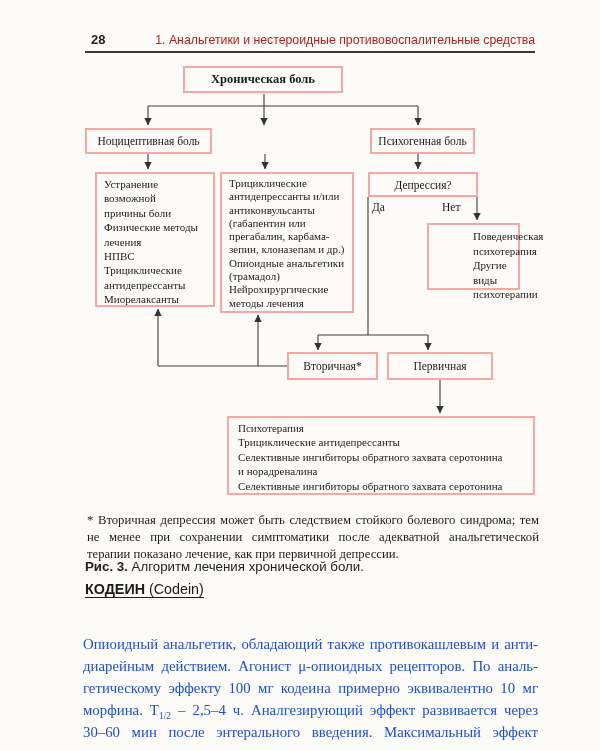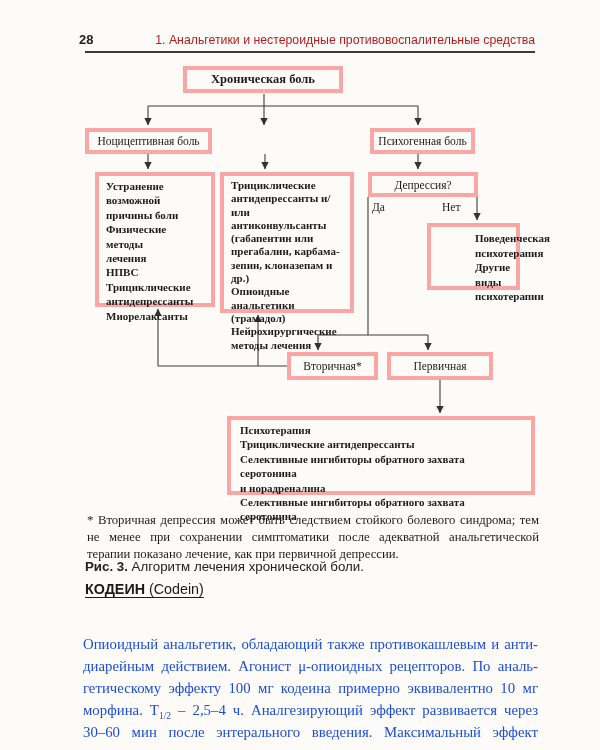--- a/index.html
+++ b/index.html
@@ -6,43 +6,43 @@
   .page{
     position:relative;
     width:600px;height:750px;
     background:#fcfbf7;
     font-family:"Liberation Serif",serif;
     color:#1e1e1e;
     overflow:hidden;
   }
   
   .pagenum{
-    position:absolute;left:79px;top:32px;
+    position:absolute;left:91px;top:32px;
     font-family:"Liberation Sans",sans-serif;
     font-weight:bold;font-size:13px;color:#222;
   }
   .running-title{
     position:absolute;left:120px;top:33px;width:415px;
     text-align:right;
     font-family:"Liberation Sans",sans-serif;
     font-size:12.3px;color:#b91c1c;
   }
   .header-rule{
     position:absolute;left:85px;top:51px;width:450px;height:1.5px;
     background:#3a3a3a;
   }
   
   .box{
     position:absolute;box-sizing:border-box;
-    border:4px solid #fca5a5;background:transparent;
+    border:2px solid #fca5a5;background:transparent;
     color:#1c1c1c;
   }
   .box.center{display:flex;align-items:center;justify-content:center;
     font-size:11.5px;text-align:center;}
-  .box.multi{white-space:pre-line;font-size:11px;padding:3px 7px;font-weight:bold;}
+  .box.multi{white-space:pre-line;font-size:11px;padding:3px 7px;}
   .bold{font-weight:bold;}
   .chart-label{position:absolute;font-size:11.5px;color:#1c1c1c;}
   svg.connectors{position:absolute;left:0;top:0;pointer-events:none;}
   
   .footnote{
     position:absolute;left:83px;top:508px;width:452px;
     font-size:12.7px;line-height:17px;text-align:justify;
     color:#1c1c1c;margin:4px;
   }
   .fig-caption{

